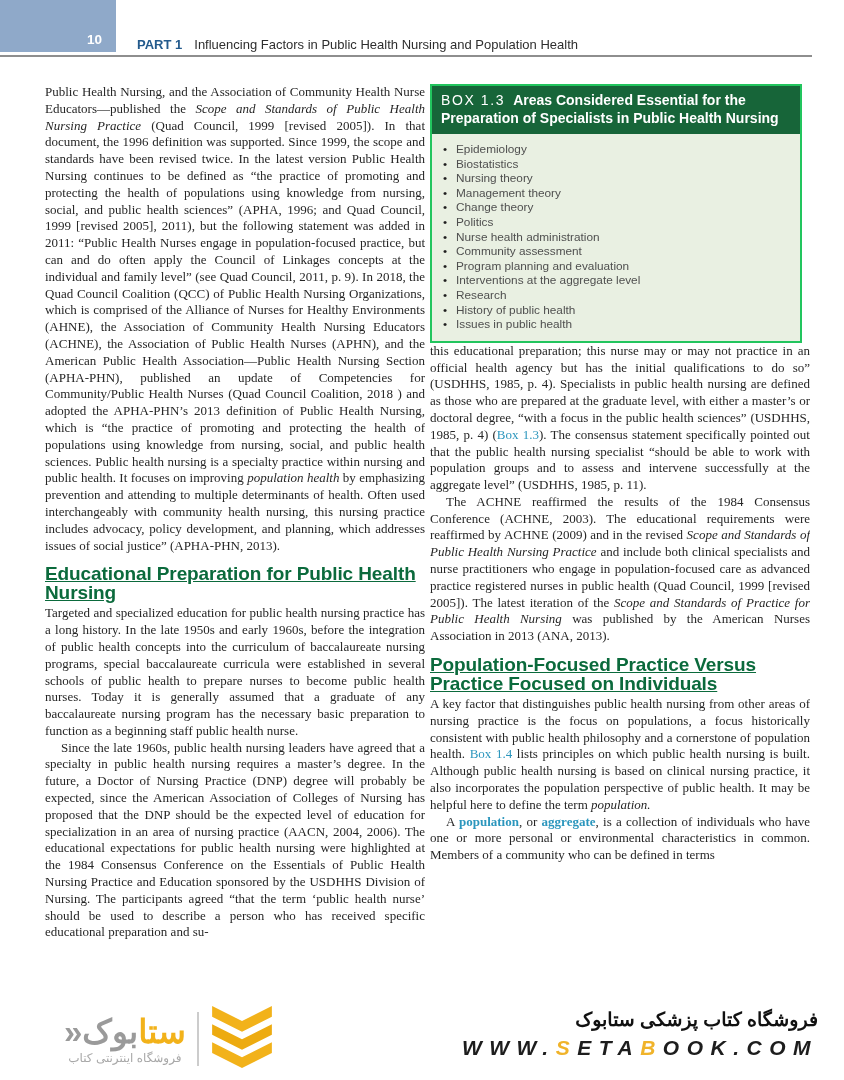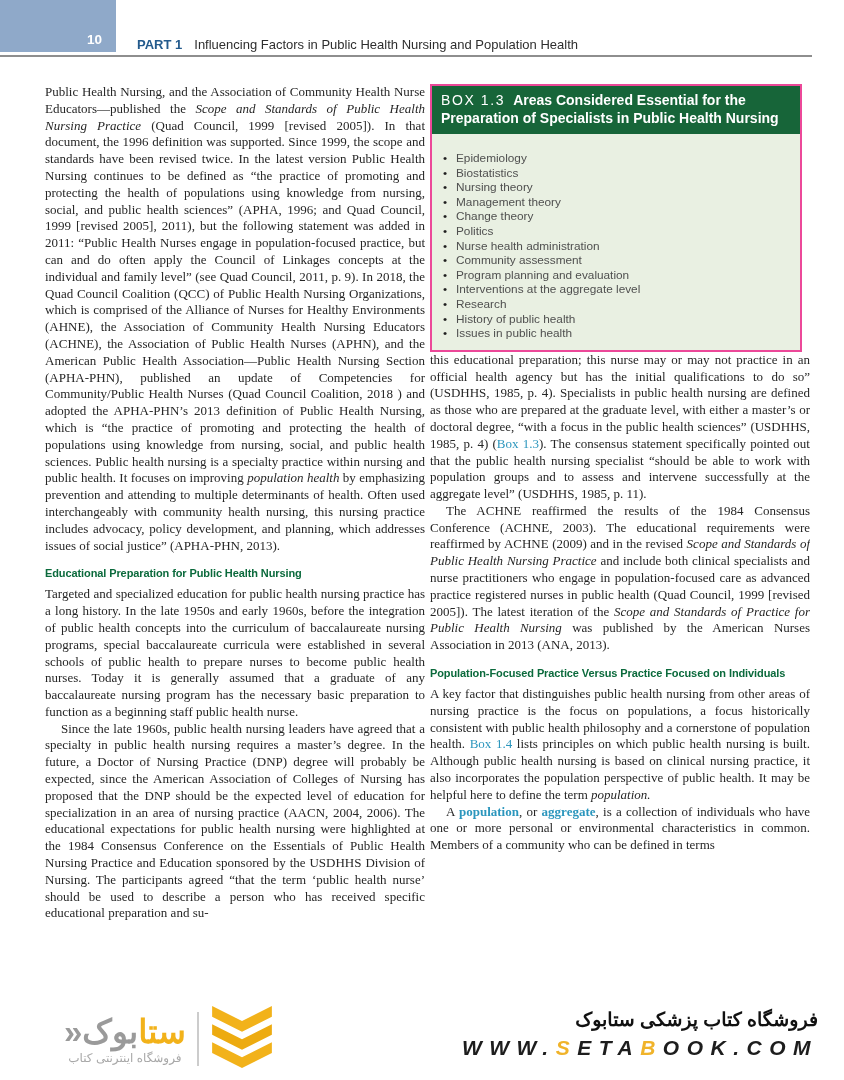--- a/index.html
+++ b/index.html
@@ -20,29 +20,29 @@
            display:flex;gap:5px;overflow:hidden;}
   .col{width:380px;flex:0 0 380px;overflow:hidden;}
 
   .body{margin:0;font-size:13px;line-height:16.8px;text-align:justify;color:#262626;}
   .indent{text-indent:16px;}
   .it{font-style:italic;}
   .bd{font-weight:bold;}
   .lk{color:#2b96bd;}
   .hl{color:#f0b32a;}
 
-  h2{margin:10px 0 3px 0;font-family:"Liberation Sans",sans-serif;font-size:11px;
-     font-weight:bold;color:#0b6a3c;letter-spacing:-0.1px;line-height:19px;}
+  h2{margin:10px 0 3px 0;font-family:"Liberation Sans",sans-serif;font-size:19px;
+     font-weight:bold;color:#0b6a3c;letter-spacing:-0.1px;line-height:19px;text-decoration:underline;}
 
   
-  .box{border:2px solid #ec4899;width:372px;box-sizing:border-box;}
+  .box{border:2px solid #22c55e;width:372px;box-sizing:border-box;}
   .box-header{background:#176539;color:#ffffff;font-family:"Liberation Sans",sans-serif;
               font-size:14px;font-weight:bold;line-height:17.5px;padding:6px 9px 7px 9px;}
   .box-label{font-weight:normal;letter-spacing:1.6px;margin-right:8px;}
-  .box-list{margin:0;background:#e9f0e2;padding:17px 8px 9px 24px;list-style:none;
+  .box-list{margin:0;background:#e9f0e2;padding:8px 8px 9px 24px;list-style:none;
             font-family:"Liberation Sans",sans-serif;font-size:11.8px;color:#4f4f4f;}
   .box-list li{line-height:14.6px;position:relative;}
   .box-list li::before{content:"\2022";position:absolute;left:-13px;color:#1e1e1e;}
 
   .caption{margin:8px 0 12px 0;font-family:"Liberation Sans",sans-serif;font-size:11.3px;
            line-height:14px;color:#8f8f8f;text-align:left;width:372px;}
 
   
   footer{position:absolute;left:0;top:1000px;width:844px;height:80px;background:#ffffff;}
   .logo{position:absolute;left:64px;top:6px;display:flex;align-items:center;gap:11px;}

